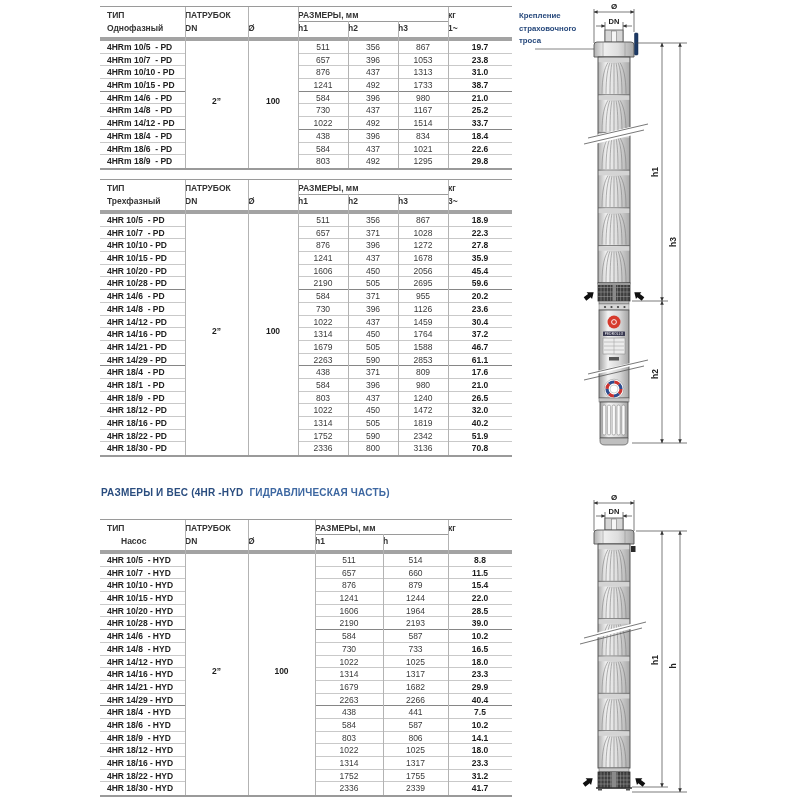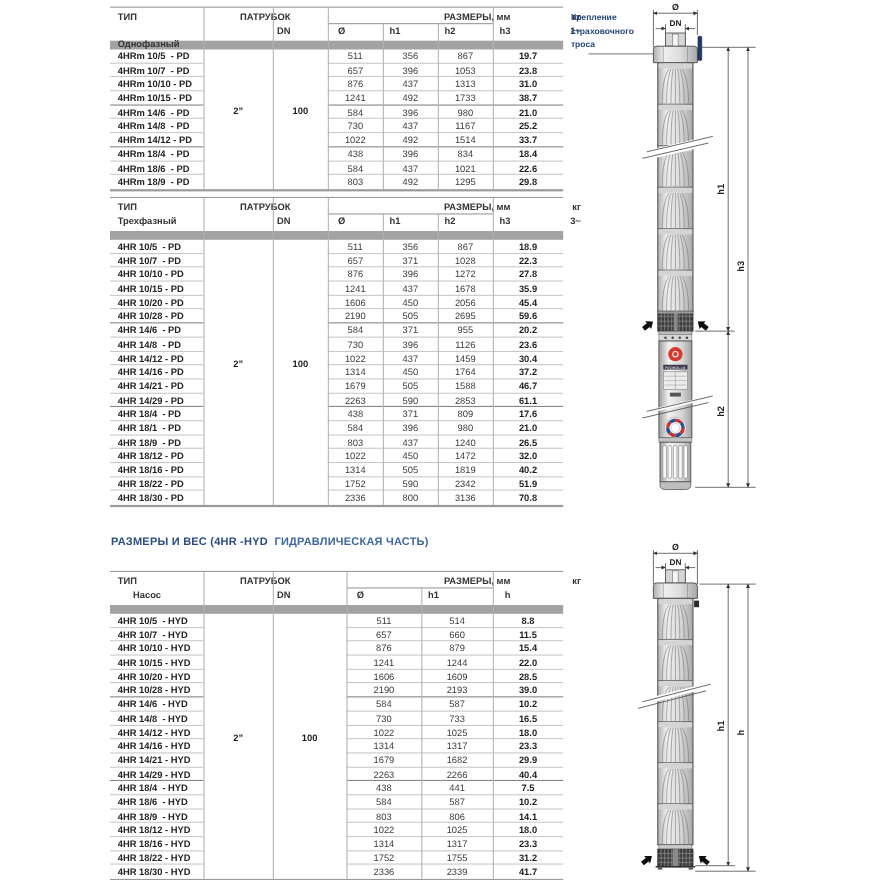--- a/index.html
+++ b/index.html
@@ -1,22 +1,22 @@
 <!DOCTYPE html>
 <html><head>
 <meta charset="utf-8">
 <style>
   html,body{margin:0;padding:0;background:#fff;}
   body{width:800px;height:800px;position:relative;overflow:hidden;
        font-family:"Liberation Sans",sans-serif;-webkit-font-smoothing:antialiased;}
   .ptable{position:absolute;left:100px;width:412px;background:#fff;
           border-top:1.5px solid #9a9a9a;border-bottom:2px solid #9a9a9a;}
-  .thead{position:relative;height:30px;border-bottom:8px solid #a3a3a3;}
+  .thead{position:relative;height:30px;border-bottom:4px solid #a3a3a3;}
   .thead .lbl{position:absolute;font-size:8.5px;line-height:11px;font-weight:bold;color:#333;white-space:pre;}
-  .cc{text-align:right;padding-left:16px;}
+  .cc{text-align:left;}
   .subline{position:absolute;height:1px;background:#9a9a9a;top:14px;}
   .tbody{position:relative;}
   .trow{display:grid;height:12.7px;}
   .t12 .trow{grid-template-columns:85px 63px 50px 50px 50px 50px 64px;}
   .t3g .trow{grid-template-columns:85px 63px 67px 68px 65px 64px;}
   .tc{font-size:8.5px;line-height:12px;text-align:center;color:#3a3a3a;
       border-bottom:1px solid #c9c9c9;box-sizing:border-box;overflow:hidden;}
   .sp{border-bottom:none;}
   .model{text-align:left;padding-left:7px;font-weight:bold;color:#222;white-space:pre;}
   .wt{font-weight:bold;color:#1d1d1d;}
@@ -31,21 +31,21 @@
               color:#27497c;line-height:12.5px;white-space:pre;}
   svg{position:absolute;overflow:visible;}
   svg text{font-family:"Liberation Sans",sans-serif;}
 </style>
 </head>
 <body>
 
 <div class="ptable t12" style="top:6px">
   <div class="thead">
     <span class="lbl" style="left:7px;top:3px">ТИП</span>
-    <span class="lbl" style="left:7px;top:28px">Однофазный</span>
+    <span class="lbl" style="left:7px;top:16px">Однофазный</span>
     <span class="lbl cc" style="left:85px;width:63px;top:3px">ПАТРУБОК</span>
     <span class="lbl cc" style="left:85px;width:63px;top:16px">DN</span>
     <span class="lbl cc" style="left:148px;width:50px;top:16px">Ø</span>
     <span class="lbl cc" style="left:198px;width:150px;top:3px">РАЗМЕРЫ, мм</span>
     <span class="lbl cc" style="left:198px;width:50px;top:16px">h1</span>
     <span class="lbl cc" style="left:248px;width:50px;top:16px">h2</span>
     <span class="lbl cc" style="left:298px;width:50px;top:16px">h3</span>
     <span class="lbl cc" style="left:348px;width:64px;top:3px">кг</span>
     <span class="lbl cc" style="left:348px;width:64px;top:16px">1~</span>
     <i class="subline" style="left:198px;width:150px"></i>
@@ -396,21 +396,21 @@
         <div class="tc sp"></div>
         <div class="tc">1241</div>
         <div class="tc">1244</div>
         <div class="tc wt">22.0</div>
       </div>
       <div class="trow">
         <div class="tc model">4HR 10/20 - HYD</div>
         <div class="tc sp"></div>
         <div class="tc sp"></div>
         <div class="tc">1606</div>
-        <div class="tc">1609</div>
+        <div class="tc">1964</div>
         <div class="tc wt">28.5</div>
       </div>
       <div class="trow gend">
         <div class="tc model">4HR 10/28 - HYD</div>
         <div class="tc sp"></div>
         <div class="tc sp"></div>
         <div class="tc">2190</div>
         <div class="tc">2193</div>
         <div class="tc wt">39.0</div>
       </div>

